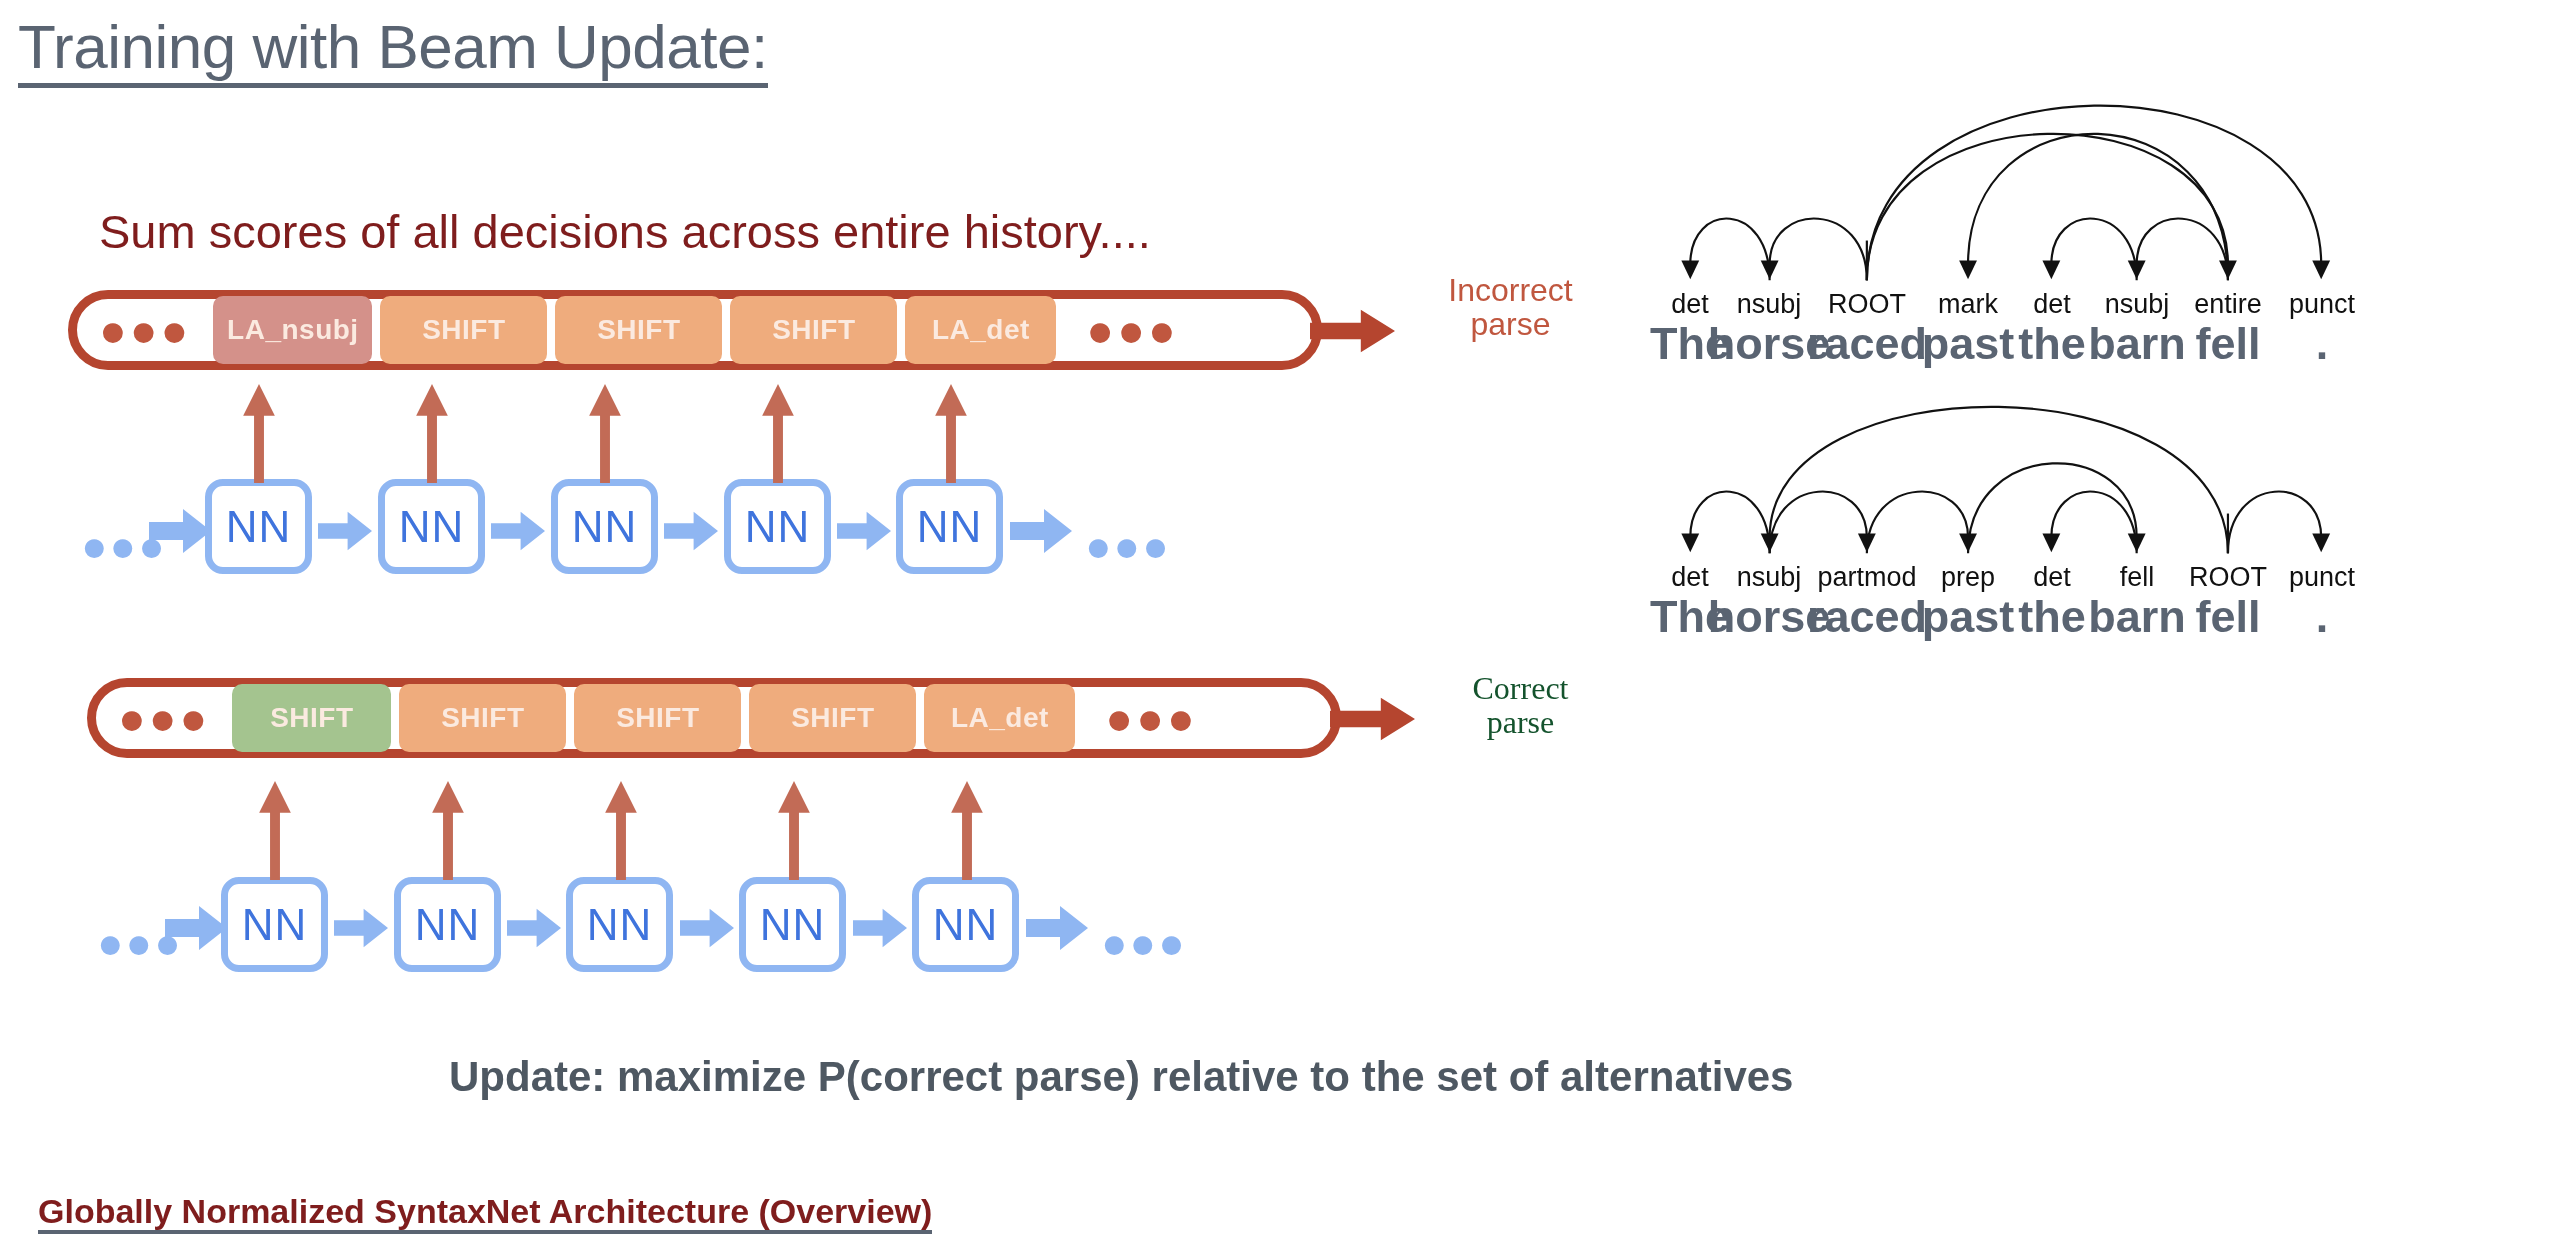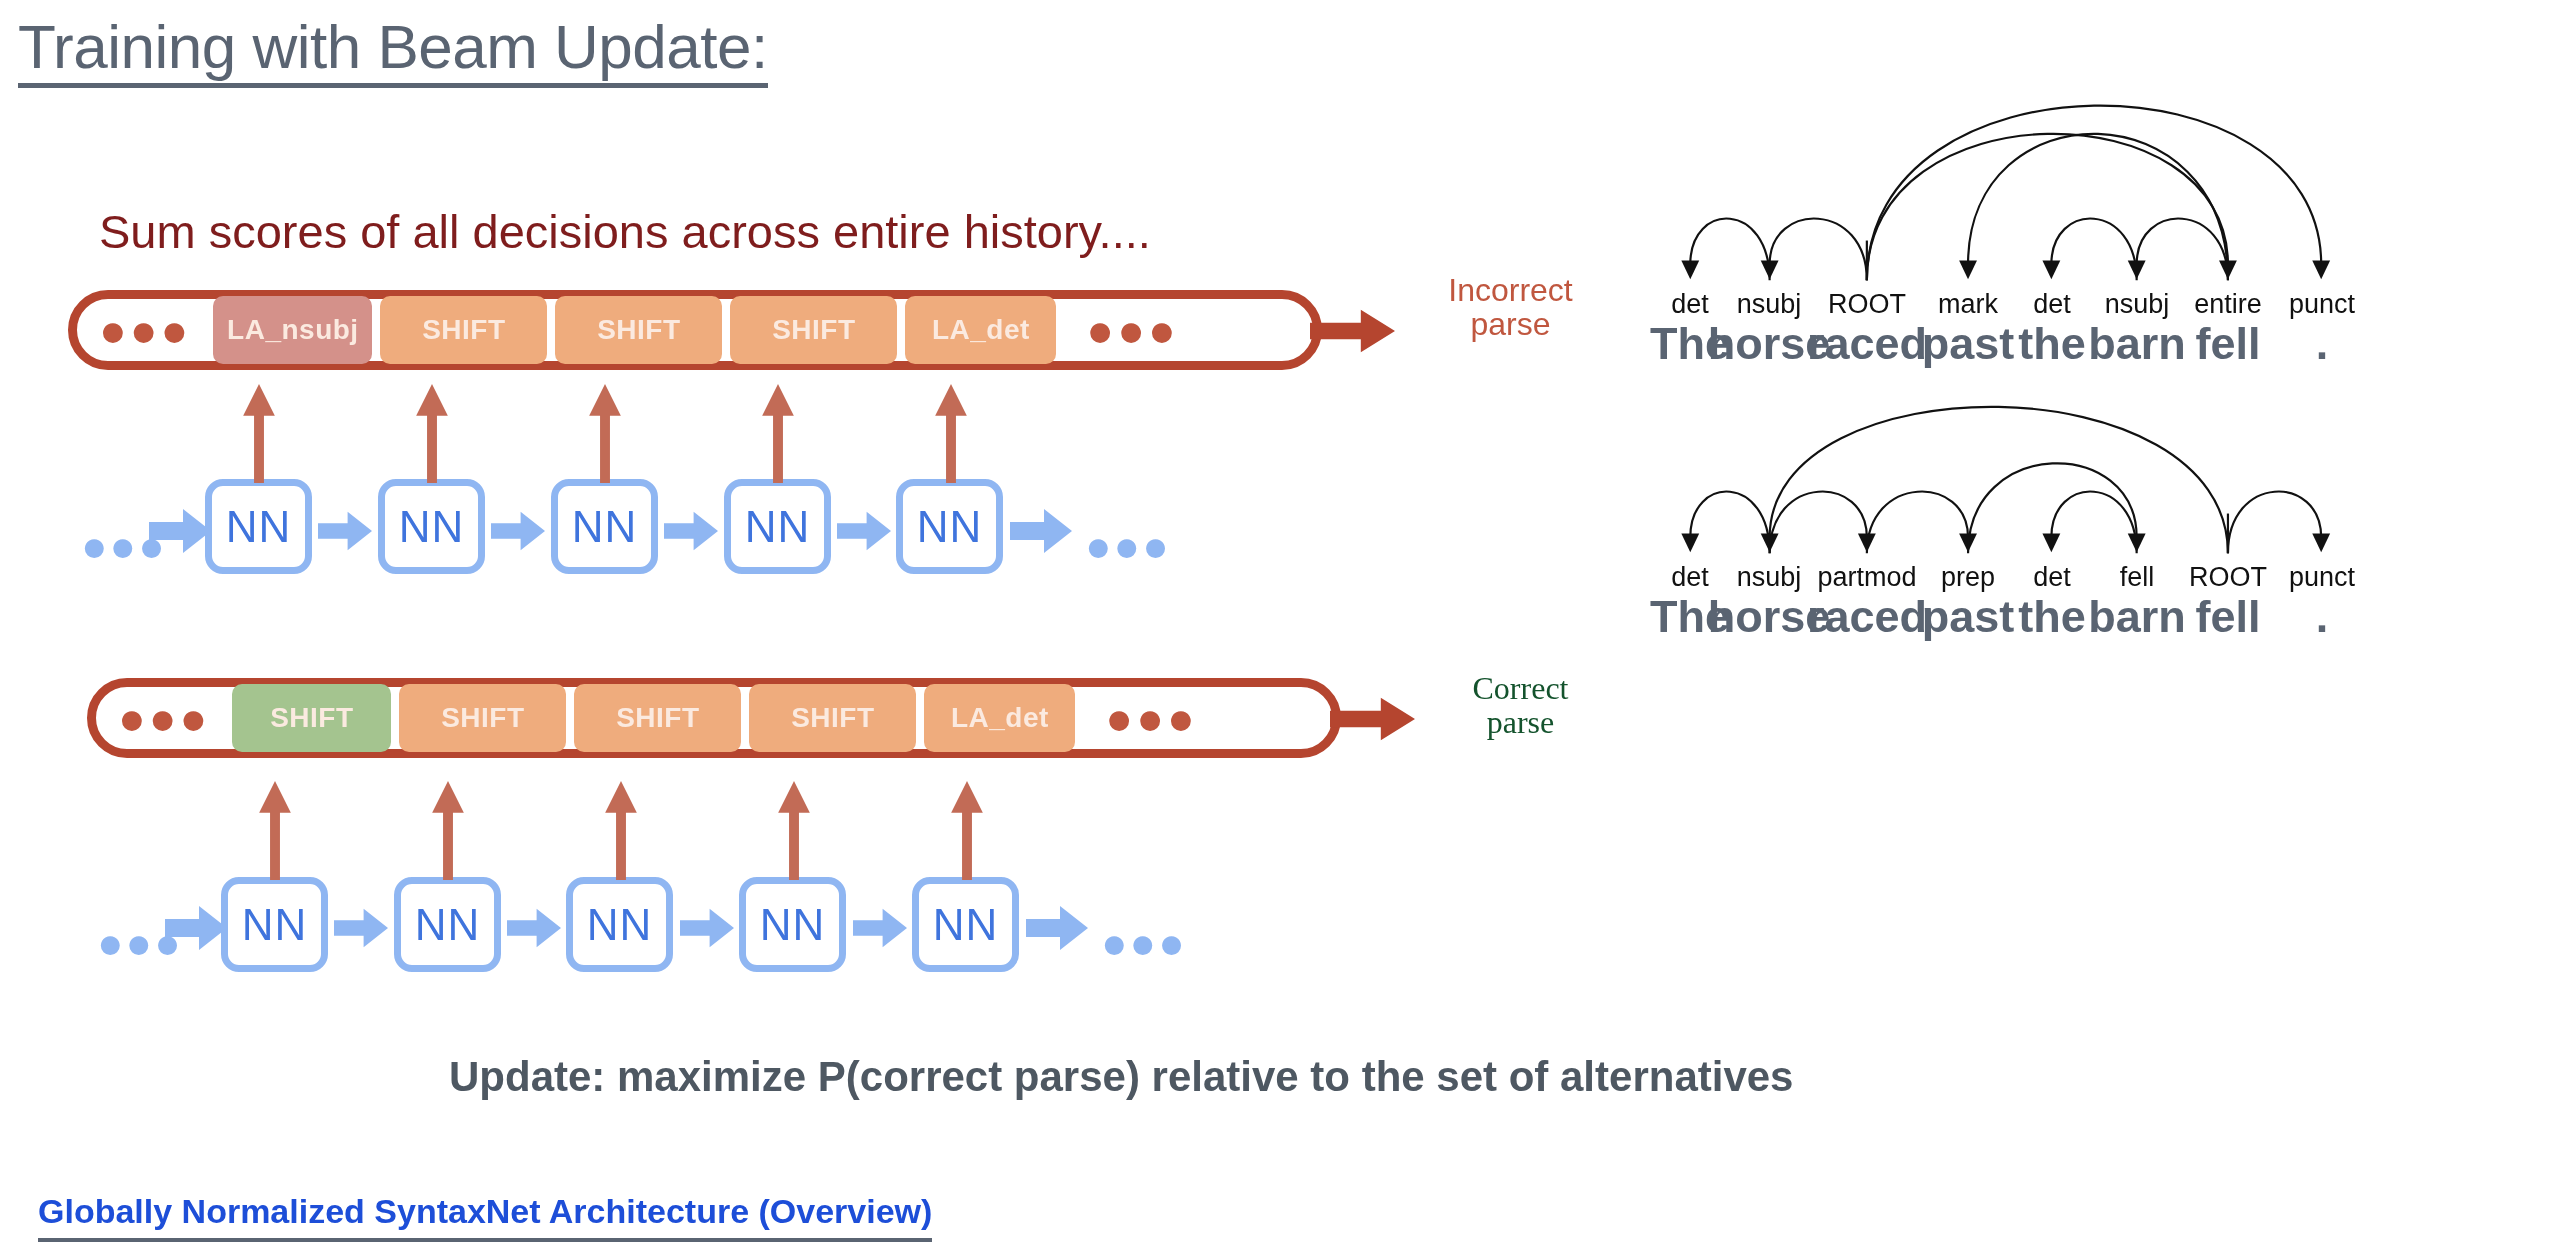--- a/index.html
+++ b/index.html
@@ -28,23 +28,23 @@
     padding-bottom: 4px;
     line-height: 1.05;
     white-space: nowrap;
   }
   #footer-title {
     position: absolute;
     left: 38px;
     top: 1193px;
     font-size: 34px;
     font-weight: 700;
-    color: #1d4ed8;
+    color: #7f1d1d;
     border-bottom: 4px solid #5a6472;
-    padding-bottom: 8px;
+    padding-bottom: 0;
     line-height: 1.1;
     white-space: nowrap;
   }
   #sum-caption {
     position: absolute;
     left: 99px;
     top: 204px;
     font-size: 47px;
     color: #7f1d1d;
     font-weight: 400;

